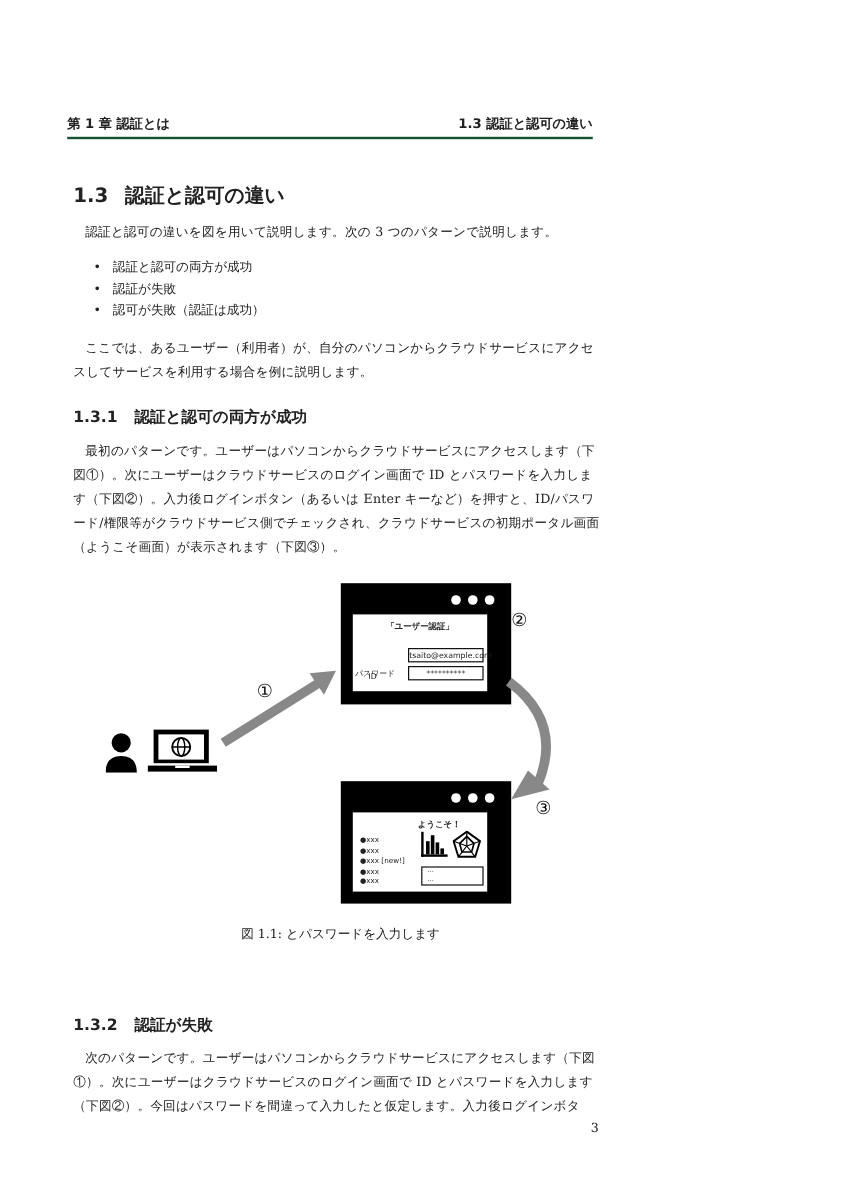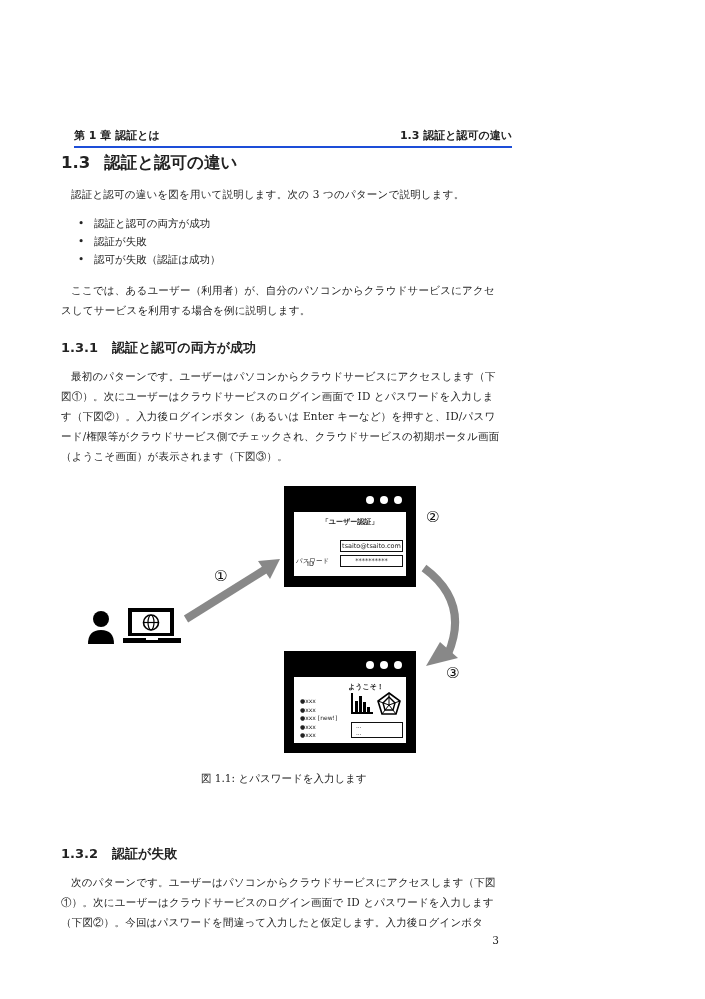--- a/index.html
+++ b/index.html
@@ -1,30 +1,30 @@
 <!DOCTYPE html>
 <html><head>
 <meta charset="utf-8">
 <style>
   html, body { margin:0; padding:0; background:#fff; }
   body { width:705px; height:999px; position:relative; overflow:hidden;
          font-family:"DejaVu Serif", serif; color:#222; }
   .abs { position:absolute; }
   .sans { font-family:"DejaVu Sans", "Liberation Sans", sans-serif; }
-  .running-head { left:74px; top:96px; width:438px; height:18px; font-size:11px; font-weight:bold;
-                  border-bottom:2px solid #1d4ed8;margin-top:32px; }
+  .running-head { left:56px; top:96px; width:438px; height:18px; font-size:11px; font-weight:bold;
+                  border-bottom:2px solid #14532d; }
   .running-head .l { position:absolute; left:0; top:0; }
   .running-head .r { position:absolute; right:0; top:0; }
   h1 { position:absolute; left:61px; top:152px; margin:0; font-size:16.5px; font-weight:bold; }
   h2 { position:absolute; margin:0; font-size:13px; font-weight:bold; }
   .num { display:inline-block; margin-right:14px; }
   .para { position:absolute; left:61px; width:440px; font-size:10.5px; line-height:20px; text-indent:10px; letter-spacing:0.2px; }
   .bullets { position:absolute; left:78px; top:214px; margin:0; padding:0; list-style:none; font-size:10.5px; line-height:18px; }
   .bullets li::before { content:"•"; display:inline-block; width:16px; }
-  .screen { position:absolute; background:#000; }
+  .screen { position:absolute; background:#000;padding-left:10px; }
   .dots { position:absolute; right:14px; top:10px; display:flex; gap:6px; }
   .dot { width:8px; height:8px; border-radius:50%; background:#fff; }
   .panel { position:absolute; background:#fff; }
   .field-box { position:absolute; border:1.5px solid #111; font-size:6.5px; line-height:10px; text-align:center; font-family:"DejaVu Sans", sans-serif; }
   .tiny { font-family:"DejaVu Sans", sans-serif; font-size:6.5px; }
   .circ { position:absolute; font-family:"DejaVu Sans", sans-serif; font-size:15px; color:#111; }
   .caption { position:absolute; left:201px; top:772px; font-size:10.5px; }
   .pagenum { position:absolute; right:206px; top:934px; font-size:10.5px; }
 </style>
 </head>
@@ -80,21 +80,21 @@
 
   <div class="screen" style="left:284px; top:486px; width:132px; height:101px;">
     <div class="dots">
         <div class="dot"></div>
         <div class="dot"></div>
         <div class="dot"></div>
       </div>
     <div class="panel" style="left:10px; top:26px; width:112px; height:64px;">
       <div class="abs tiny" style="left:0; width:112px; top:5px; text-align:center; font-weight:bold; font-size:7px;">「ユーザー認証」</div>
       <div class="abs tiny" style="left:13px; top:48px;">ID</div>
-      <div class="field-box" style="left:46px; top:28px; width:61px;">tsaito@tsaito.com</div>
+      <div class="field-box" style="left:46px; top:28px; width:61px;">tsaito@example.com</div>
       <div class="abs tiny" style="left:2px; top:45px;">パスワード</div>
       <div class="field-box" style="left:46px; top:43px; width:61px;">**********</div>
     </div>
   </div>
   <span class="circ" style="left:426px; top:508px;">②</span>
 
   <svg class="abs" style="left:418px; top:562px;" width="50" height="112">
     <path d="M6 6 Q52 40 30 92" fill="none" stroke="#888" stroke-width="8"></path>
     <polygon points="8,104 22,80 40,96" fill="#888"></polygon>
   </svg>

